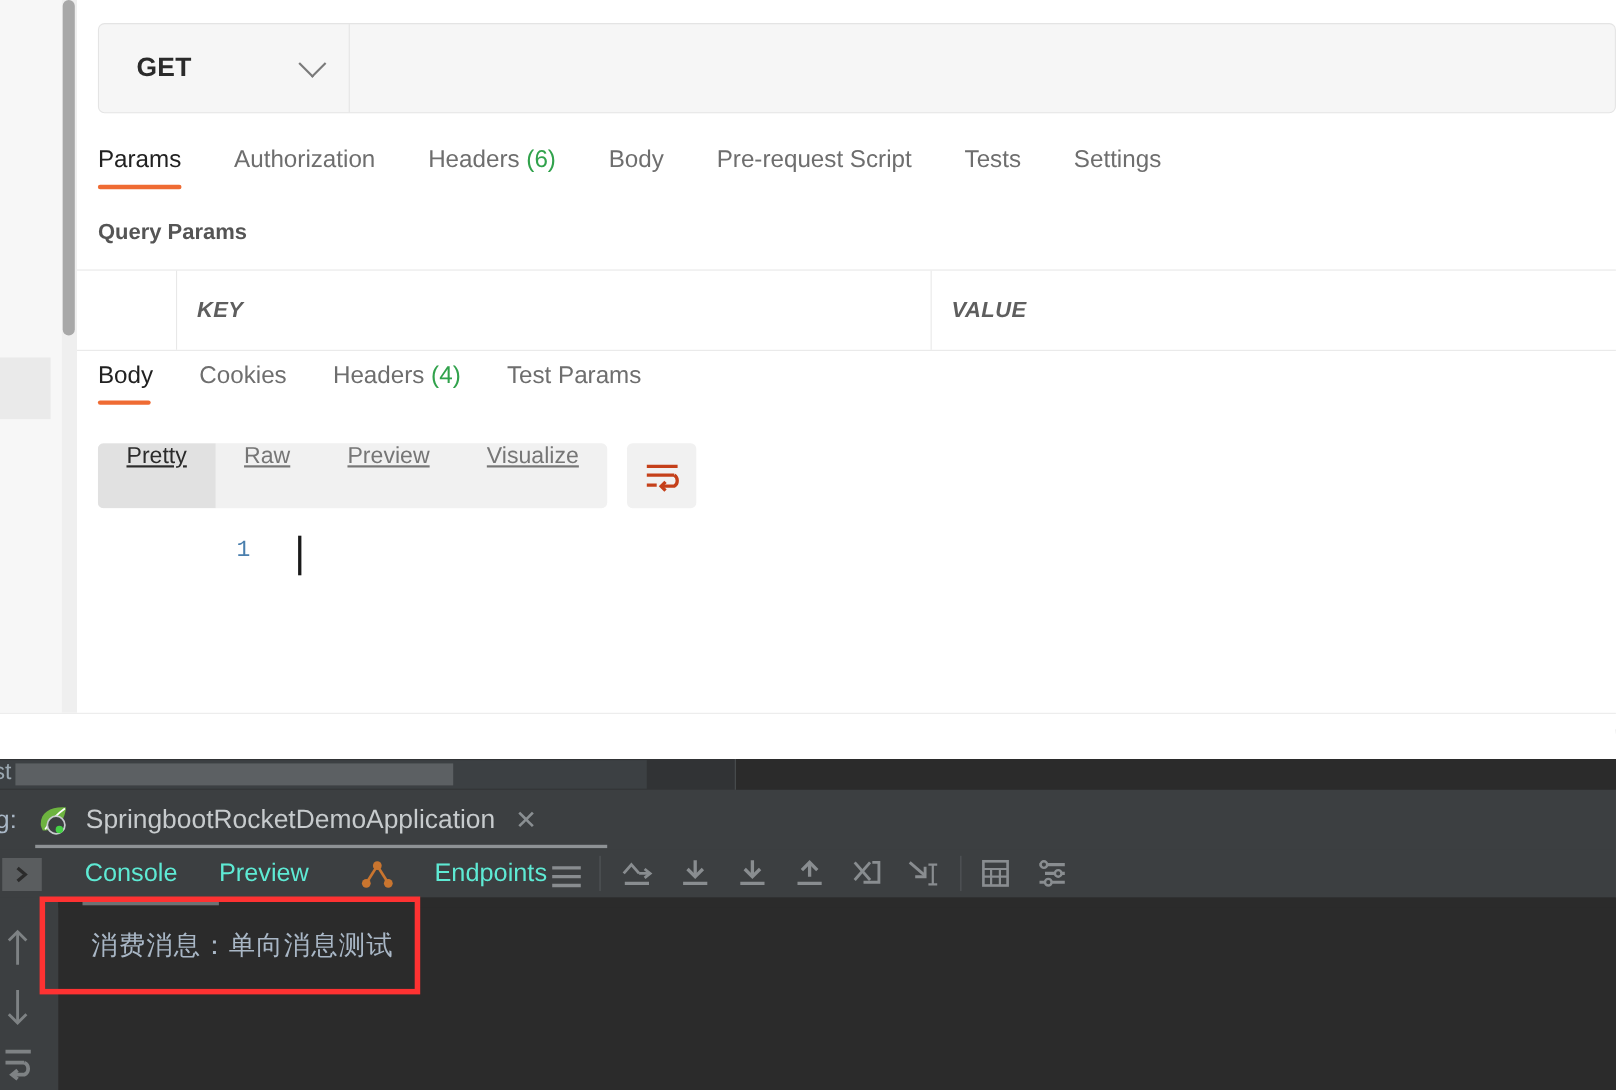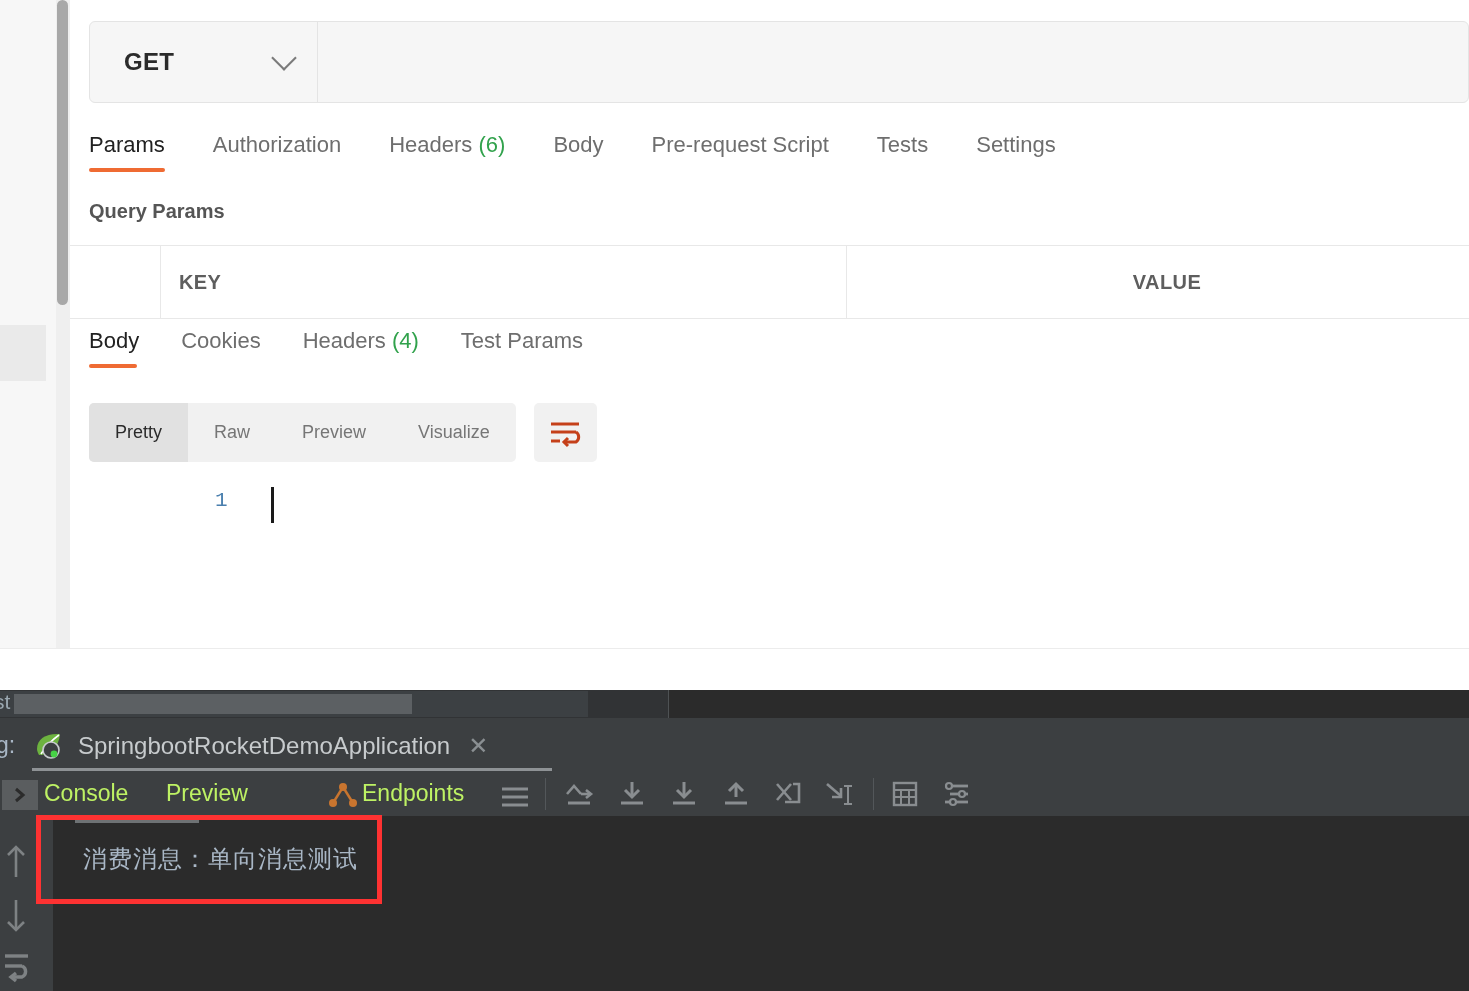--- a/index.html
+++ b/index.html
@@ -36,36 +36,36 @@
   
   .req-tabs { position:absolute; left:19px; top:124px; width:1380px; height:56px; display:flex; align-items:center; }
   .req-tab { position:relative; font-size:22px; color:#6e6e6e; padding:0 0 14px 0; margin-right:48px; white-space:nowrap; }
   .req-tab.active { color:#212121; }
   .req-tab.active::after { content:""; position:absolute; left:0; right:0; bottom:0; height:4px; background:#ef6b33; border-radius:2px; }
   .count-badge { color:#31a24c; }
 
   .query-params-title { position:absolute; left:19px; top:200px; font-size:20px; color:#555; font-weight:bold; }
 
   
-  .pm-table { position:absolute; left:0px; top:245px; width:1399px; height:72px; border-top:1px solid #e8e8e8; border-bottom:1px solid #e8e8e8; display:flex; }
+  .pm-table { position:absolute; left:0px; top:245px; width:1399px; height:72px; border-top:1px solid #e8e8e8; border-bottom:1px solid #e8e8e8; display:flex;font-style:italic; }
   .col-check { width:90px; border-right:1px solid #e8e8e8; }
   .col-key { width:686px; border-right:1px solid #e8e8e8; display:flex; align-items:center; padding-left:18px; box-sizing:border-box; }
-  .col-value { flex:1; display:flex; align-items:center; padding-left:18px; box-sizing:border-box;justify-content:center; }
+  .col-value { flex:1; display:flex; align-items:center; padding-left:18px; box-sizing:border-box; }
   .col-head { font-size:20px; color:#5e5e5e; font-weight:bold; letter-spacing:.4px; }
 
   
   .res-tabs { position:absolute; left:19px; top:328px; width:1380px; height:56px; display:flex; align-items:flex-start; }
   .res-tab { position:relative; font-size:22px; color:#6e6e6e; padding:0 0 14px 0; margin-right:42px; white-space:nowrap; }
   .res-tab.active { color:#212121; }
   .res-tab.active::after { content:""; position:absolute; left:0; right:2px; bottom:0; height:4px; background:#ef6b33; border-radius:2px; }
 
   
   .fmt-row { position:absolute; left:19px; top:403px; display:flex; align-items:center; }
   .seg { display:flex; background:#f1f1f1; border-radius:5px; overflow:hidden; height:59px; }
-  .seg-item { display:flex; align-items:center; justify-content:center; padding:0 26px; font-size:18px; color:#767676; }
+  .seg-item { display:flex; align-items:flex-start; justify-content:center; padding:0 26px; font-size:21px; color:#767676;text-decoration:underline; }
   .seg-item.active { background:#e1e1e1; color:#2b2b2b; }
   .type-select { margin-left:17px; height:59px; background:#f1f1f1; border-radius:5px;
                  display:flex; align-items:center; padding:0 22px 0 26px; }
   .type-label { font-size:21px; color:#5d5d5d; margin-right:26px; }
   .chev-sm { display:inline-block; width:13px; height:13px; border-right:2px solid #8a8a8a; border-bottom:2px solid #8a8a8a;
              transform:rotate(45deg); margin-top:-7px; }
   .wrap-btn { margin-left:18px; width:63px; height:59px; background:#f1f1f1; border-radius:5px; display:flex; align-items:center; justify-content:center; }
 
   
   .editor { position:absolute; left:19px; top:478px; width:1380px; height:150px; }
@@ -88,21 +88,21 @@
 
   .ij-tabrow { position:absolute; left:0; top:28px; width:1469px; height:54px; background:#3c3f41; }
   .ij-edge-text-2 { position:absolute; left:-4px; top:14px; font-size:23px; color:#a9b7c6; }
   .ij-tab { position:absolute; left:32px; top:4px; width:520px; height:48px; display:flex; align-items:center; }
   .ij-tab-underline { position:absolute; left:32px; top:50px; width:520px; height:3px; background:#8e9295; }
   .ij-tab-label { font-size:24px; color:#c7cbcd; margin-left:12px; }
   .ij-tab-close { font-size:24px; color:#8a8f92; margin-left:18px; }
 
   .ij-toolrow { position:absolute; left:0; top:82px; width:1469px; height:44px; background:#3c3f41; }
   .ij-run-btn { position:absolute; left:2px; top:8px; width:36px; height:30px; background:#5a5d5f; display:flex; align-items:center; justify-content:center; }
-  .ij-subtab { position:absolute; top:8px; font-size:23px; color:#bef264; }
+  .ij-subtab { position:absolute; top:8px; font-size:23px; color:#5eead4;margin-left:33px; }
   .ij-subtab-console { left:44px; }
   .ij-subtab-debugger { left:166px; }
   .ij-subtab-endpoints { left:362px; }
   .ij-endpoints-icon { position:absolute; left:328px; top:10px; }
   .ij-hamburger { position:absolute; left:500px; top:14px; }
   .ij-div1 { position:absolute; left:545px; top:6px; width:1px; height:32px; background:#53575a; }
   .ij-div2 { position:absolute; left:873px; top:6px; width:1px; height:32px; background:#53575a; }
   .ij-ticon { position:absolute; top:8px; }
 
   .ij-console { position:absolute; left:30px; top:126px; width:1439px; height:175px; background:#2b2b2b;margin-left:23px; }

